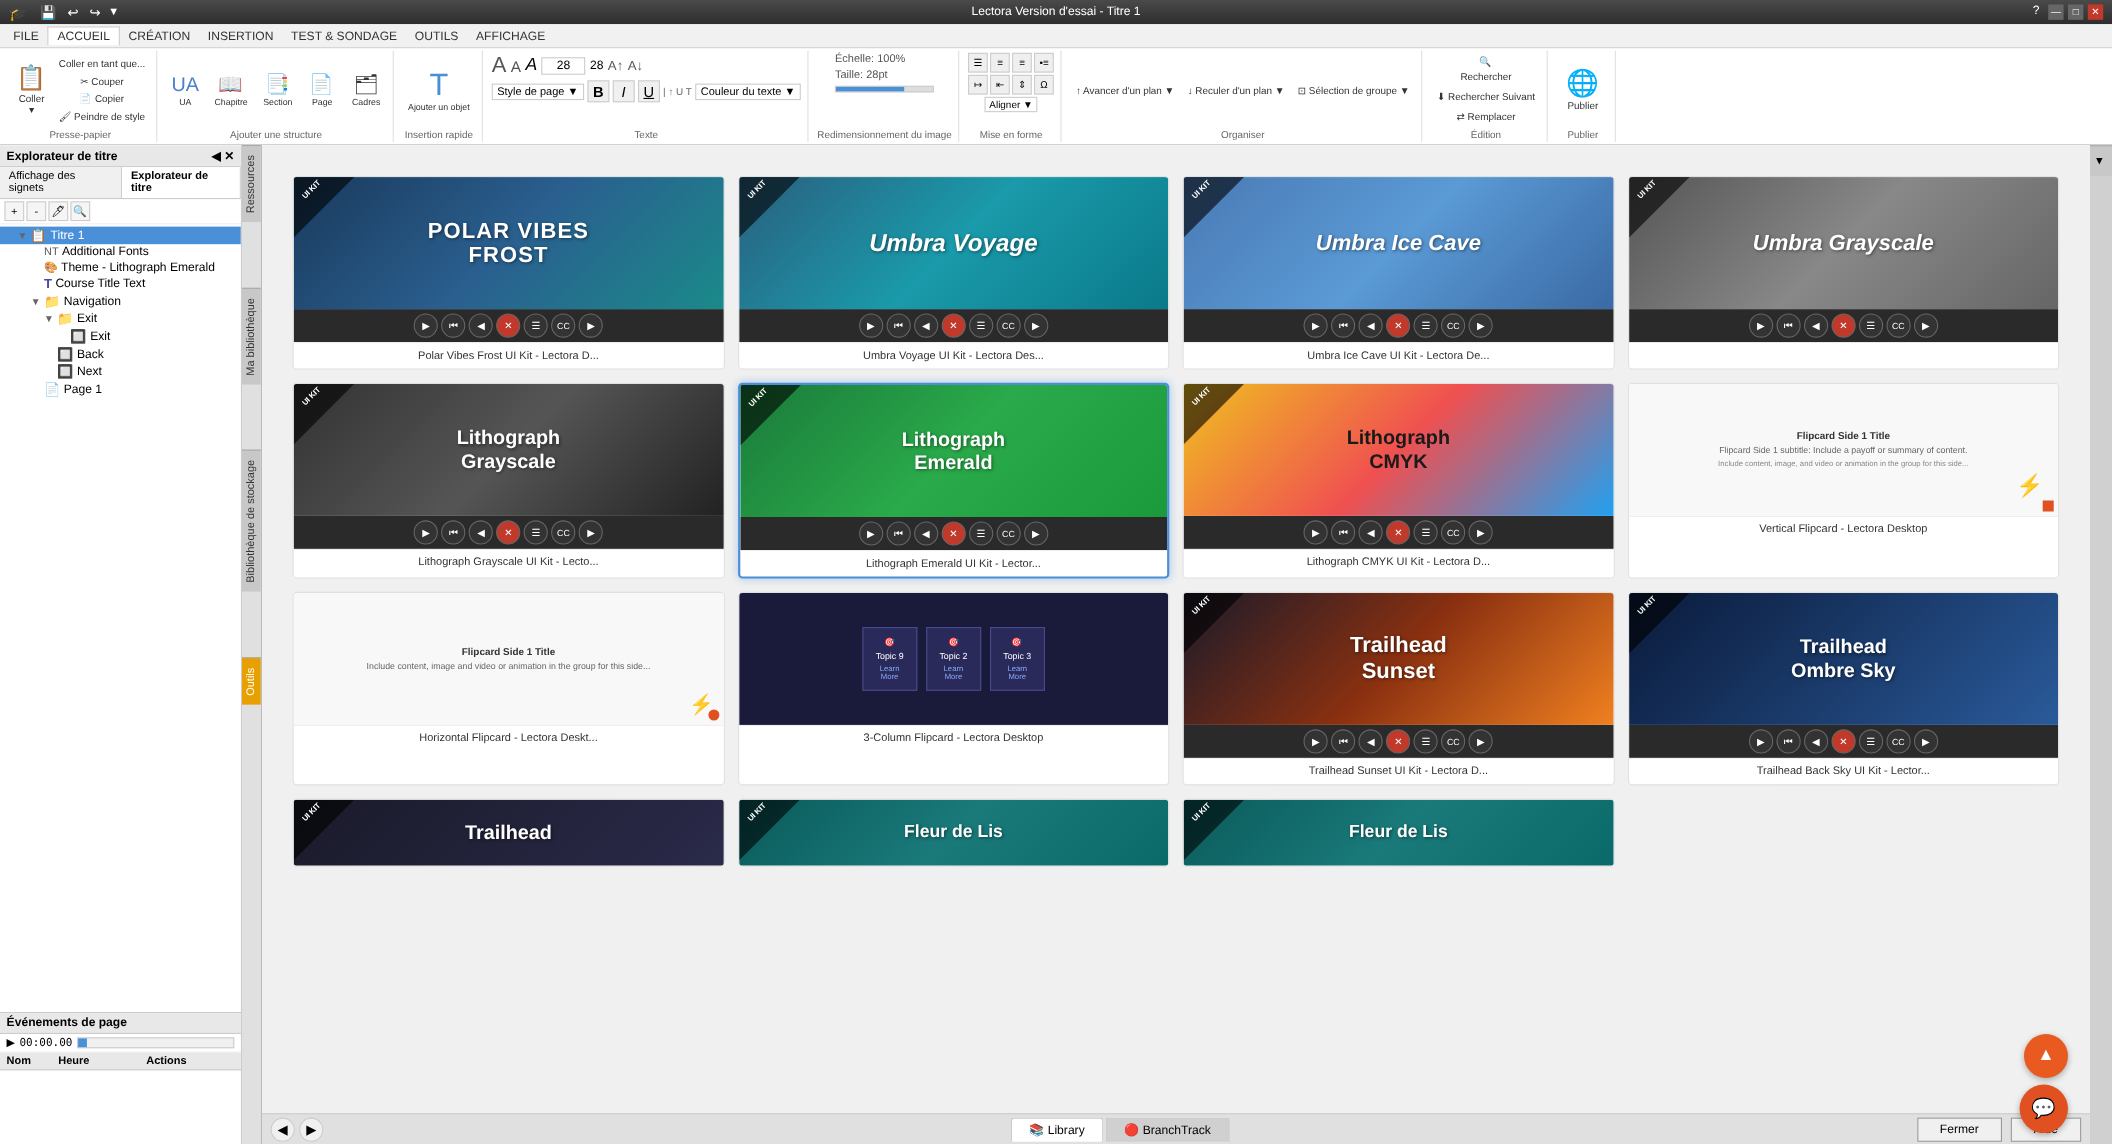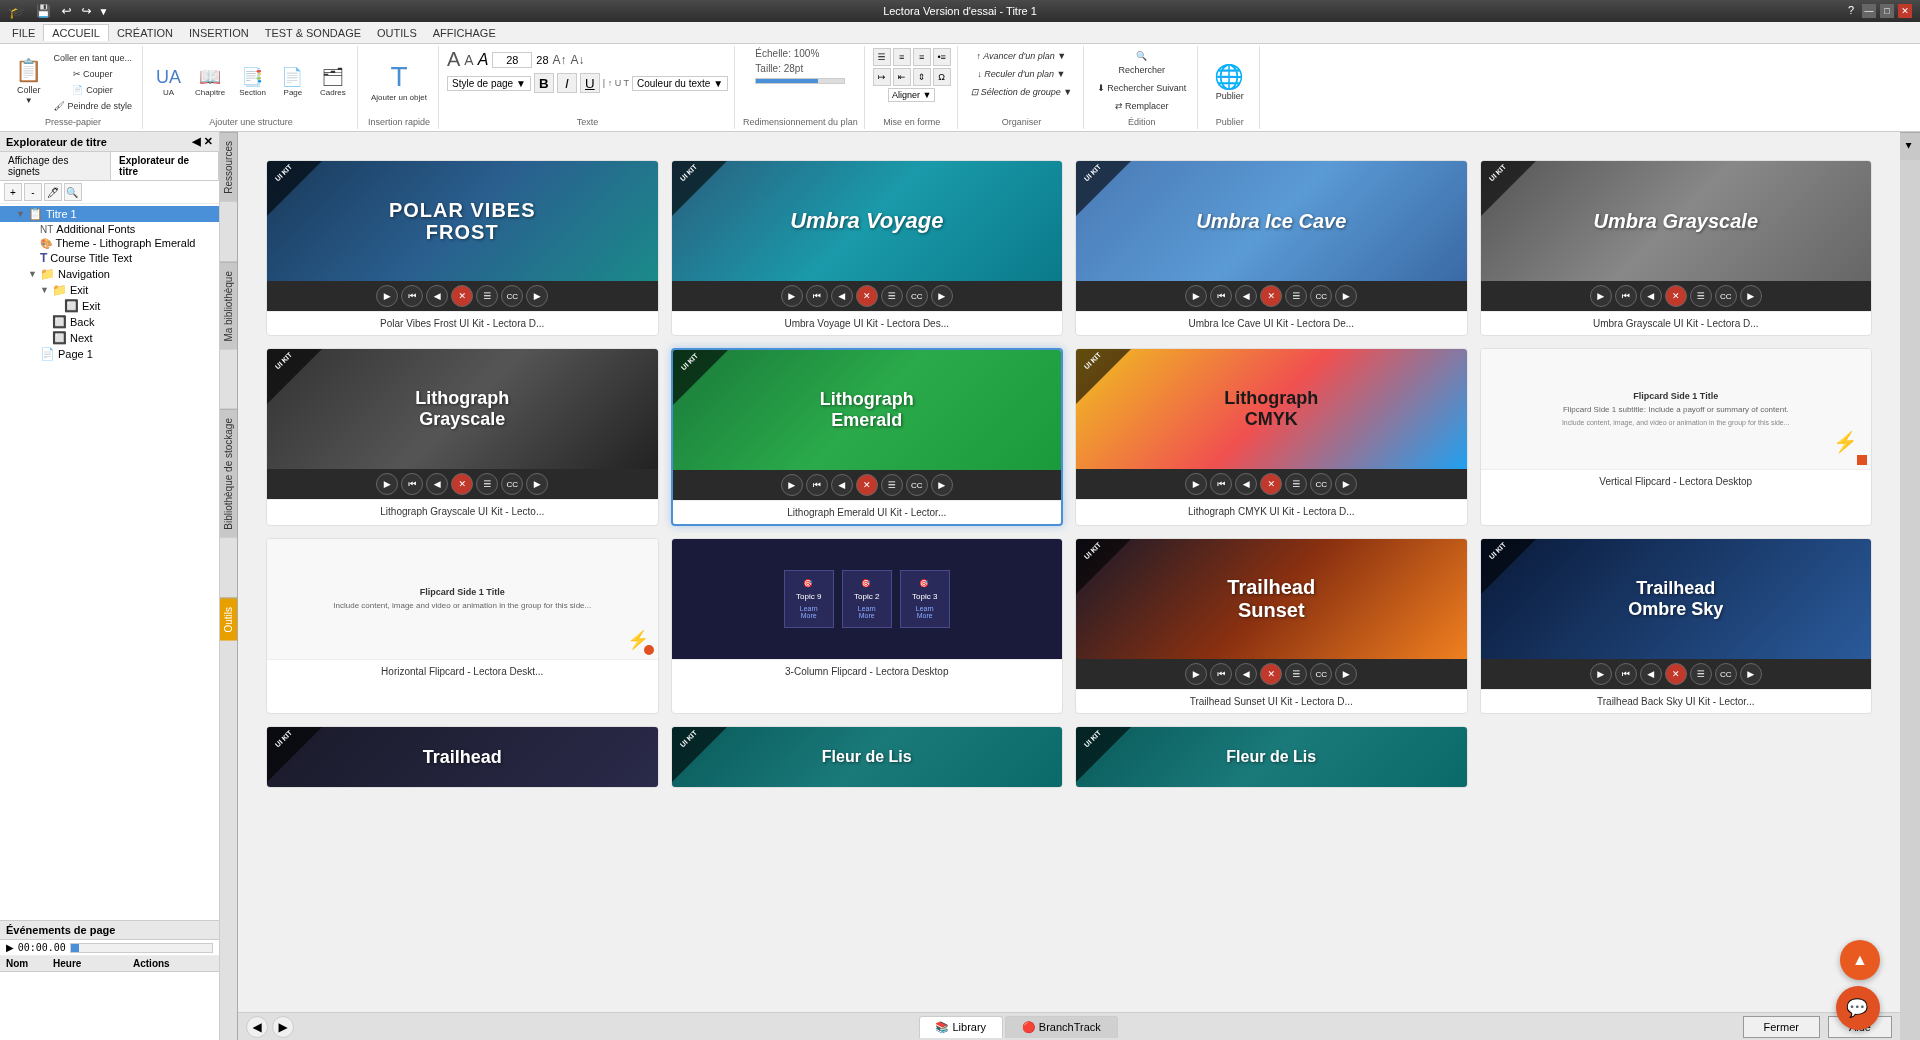--- a/index.html
+++ b/index.html
@@ -474,21 +474,21 @@
         <span>100%</span>
       </div>
       <div style="font-size:10px; color:#555;">
         <span>Taille: </span>
         <span>28pt</span>
       </div>
       <div style="width:90px; height:6px; background:#ddd; border:1px solid #ccc; position:relative;">
         <div style="width:70%; height:100%; background:#4a90d9;"></div>
       </div>
     </div>
-    <div class="ribbon-group-label">Redimensionnement du plan</div>
+    <div class="ribbon-group-label">Redimensionnement du image</div>
   </div>
 
   <div class="ribbon-group" style="min-width:80px;">
     <div class="ribbon-group-content" style="flex-direction:column; gap:2px;">
       <div style="display:flex; gap:2px;">
         <button style="width:18px; height:18px; border:1px solid #ccc; font-size:9px; cursor:pointer;">☰</button>
         <button style="width:18px; height:18px; border:1px solid #ccc; font-size:9px; cursor:pointer;">≡</button>
         <button style="width:18px; height:18px; border:1px solid #ccc; font-size:9px; cursor:pointer;">≡</button>
         <button style="width:18px; height:18px; border:1px solid #ccc; font-size:9px; cursor:pointer;">•≡</button>
       </div>
@@ -499,21 +499,21 @@
         <button style="width:18px; height:18px; border:1px solid #ccc; font-size:9px; cursor:pointer;">Ω</button>
       </div>
       <div style="display:flex; gap:2px;">
         <span style="font-size:9px; padding:1px 3px; border:1px solid #ccc; cursor:pointer;">Aligner ▼</span>
       </div>
     </div>
     <div class="ribbon-group-label">Mise en forme</div>
   </div>
 
   <div class="ribbon-group" style="min-width:120px;">
-    <div class="ribbon-group-content" style="flex-direction:column; gap:2px; font-size:9px;font-style:italic;">
+    <div class="ribbon-group-content" style="flex-direction:row; gap:2px; font-size:9px;">
       <div class="ribbon-btn">↑ Avancer d'un plan ▼</div>
       <div class="ribbon-btn">↓ Reculer d'un plan ▼</div>
       <div class="ribbon-btn">⊡ Sélection de groupe ▼</div>
     </div>
     <div class="ribbon-group-label">Organiser</div>
   </div>
 
   <div class="ribbon-group" style="min-width:100px;">
     <div class="ribbon-group-content" style="flex-direction:column; gap:2px; font-size:9px;">
       <div class="ribbon-btn" style="display:flex; align-items:center; gap:4px;">
@@ -735,21 +735,20 @@
             </div>
             <div class="card-controls">
               <div class="ctrl-btn">▶</div>
               <div class="ctrl-btn">⏮</div>
               <div class="ctrl-btn">◀</div>
               <div class="ctrl-btn" style="background:#c0392b;">✕</div>
               <div class="ctrl-btn">☰</div>
               <div class="ctrl-btn" style="font-size:8px;">CC</div>
               <div class="ctrl-btn">▶</div>
             </div>
-            <div class="card-title">Umbra Grayscale UI Kit - Lectora D...</div>
           </div>
 
           <div class="library-card">
             <div class="card-thumbnail thumb-litho-gray">
               <div class="ribbon-corner"></div>
               <div class="ribbon-corner-text">UI KIT</div>
               <div class="thumb-text" style="font-size:18px; font-weight:bold;">Lithograph<br>Grayscale</div>
             </div>
             <div class="card-controls">
               <div class="ctrl-btn">▶</div>

